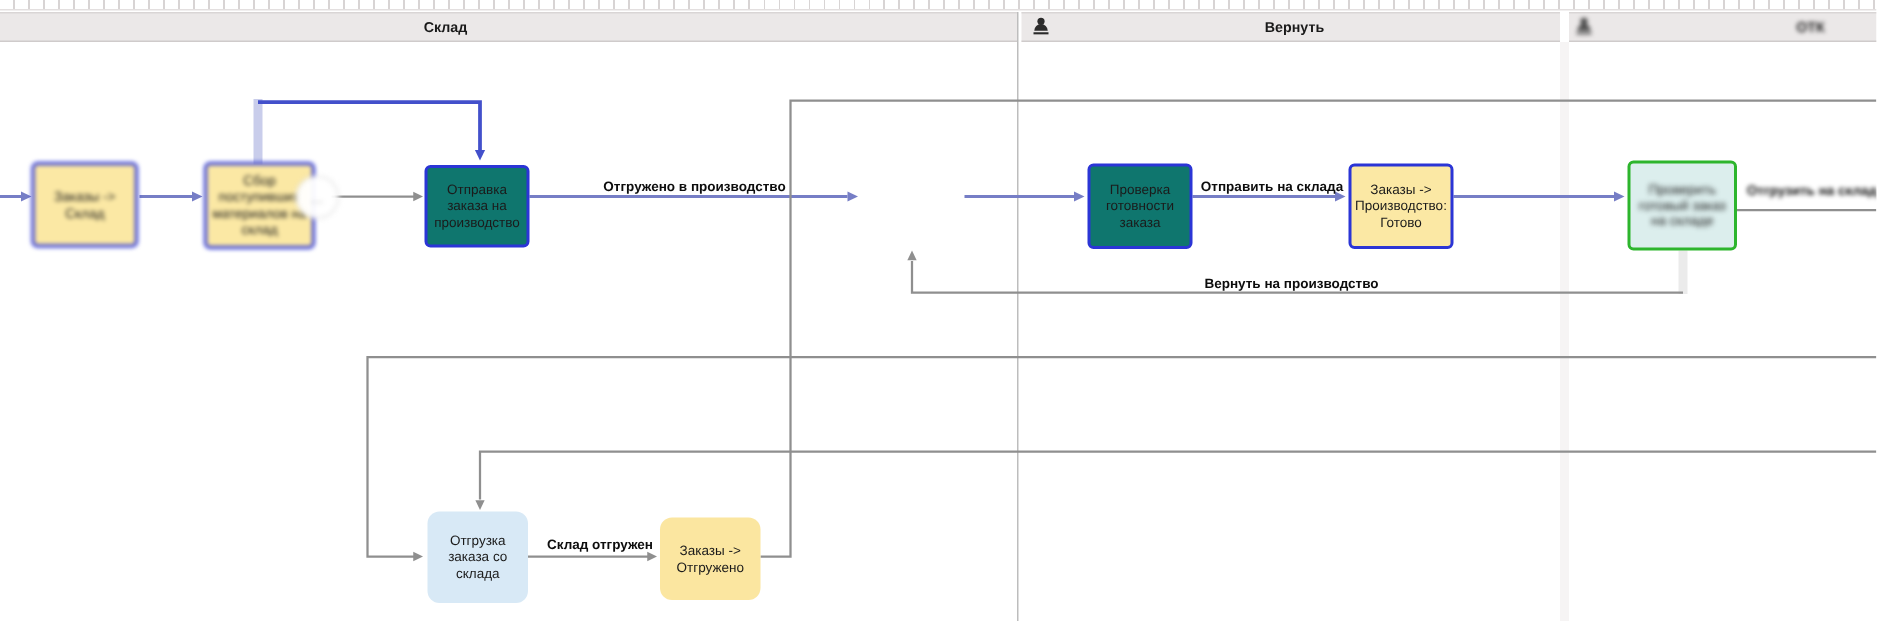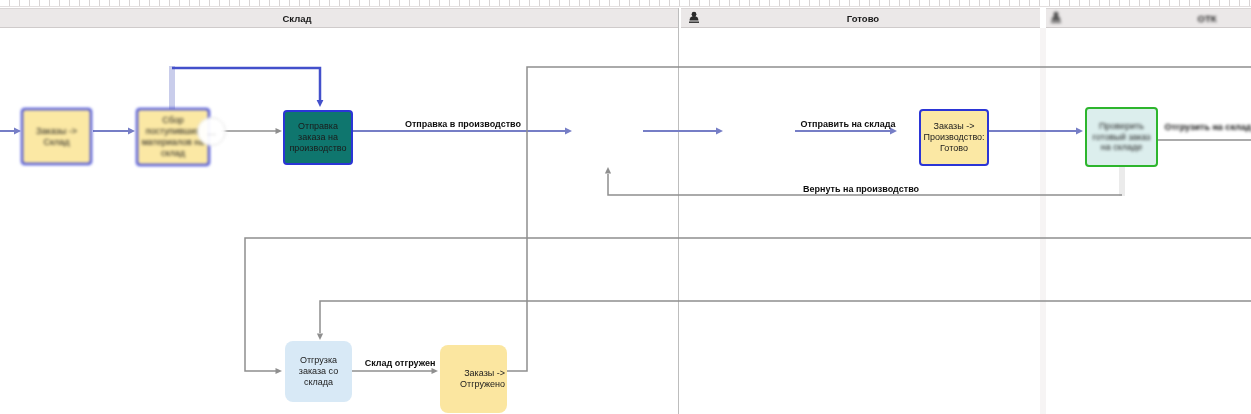--- a/index.html
+++ b/index.html
@@ -62,21 +62,21 @@
 
 <div class="canvas">
 
   <div class="ruler"></div>
 
   <div class="lane-header" style="left:0;width:678px;"></div>
   <div class="lane-header" style="left:681px;width:359px;"></div>
   <div class="lane-header" style="left:1046px;width:205px;"></div>
 
   <span class="lane-title" style="left:297px;">Склад</span>
-  <span class="lane-title" style="left:863px;">Готово</span>
+  <span class="lane-title" style="left:863px;">Вернуть</span>
   <span class="lane-title blurred" style="left:1207px;">ОТК</span>
 
   <span class="person-icon" style="left:688px;">
     <svg width="12" height="13" viewBox="0 0 12 13">
       <circle cx="6" cy="3.2" r="2.4" fill="#2b2b2b"></circle>
       <path d="M1.5 9.5 a4.5 4.5 0 0 1 9 0 z" fill="#2b2b2b"></path>
       <rect x="1" y="10.5" width="10" height="1.4" fill="#2b2b2b"></rect>
     </svg>
   </span>
   <span class="person-icon blurred" style="left:1050px;">
@@ -140,36 +140,39 @@
 
   <div class="badge blur-text">
     <span>…</span>
   </div>
 
   <div class="node bordered fill-blue" style="left:283px;top:110px;width:70px;height:55px;">
     <span>Отправка заказа на производство</span>
   </div>
 
 
+  <div class="node bordered fill-blue" style="left:725px;top:109px;width:70px;height:57px;">
+    <span>Проверка готовности заказа</span>
+  </div>
 
-  <div class="node bordered fill-yellow" style="left:919px;top:109px;width:70px;height:57px;">
+  <div class="node bordered fill-yellow" style="left:899px;top:109px;width:70px;height:57px;">
     <span>Заказы -&gt; Производство: Готово</span>
   </div>
 
   <div class="node green" style="left:1085px;top:107px;width:73px;height:60px;">
     <span class="blur-text">Проверить готовый заказ на складе</span>
   </div>
 
   <div class="node soft soft-blue" style="left:285px;top:341px;width:67px;height:61px;">
     <span>Отгрузка заказа со склада</span>
   </div>
 
-  <div class="node soft soft-yellow" style="left:440px;top:345px;width:67px;height:68px;text-align:right;">
+  <div class="node soft soft-yellow" style="left:440px;top:345px;width:67px;height:55px;">
     <span>Заказы -&gt; Отгружено</span>
   </div>
 
-  <div class="elabel" style="left:463px;top:119px;">Отправка в производство</div>
+  <div class="elabel" style="left:463px;top:119px;">Отгружено в производство</div>
   <div class="elabel" style="left:848px;top:119px;">Отправить на склада</div>
   <div class="elabel" style="left:861px;top:184px;">Вернуть на производство</div>
   <div class="elabel" style="left:400px;top:358px;">Склад отгружен</div>
   <div class="elabel blurred" style="left:1208px;top:122px;">Отгрузить на склад</div>
 
 </div>
 
 </body></html>

